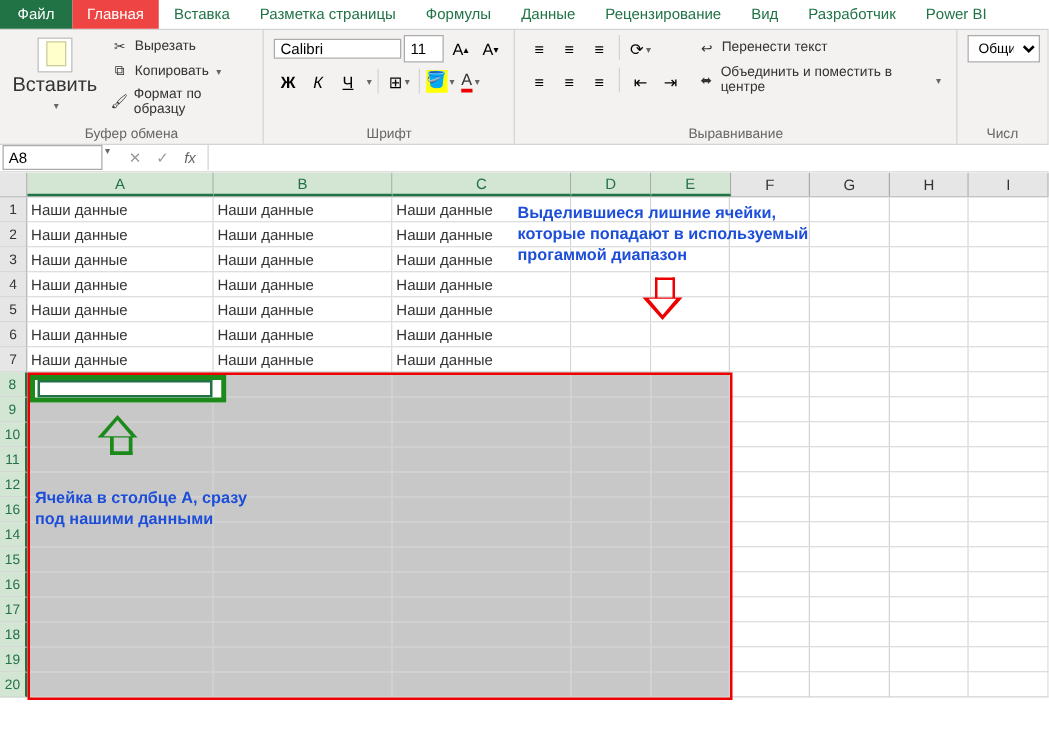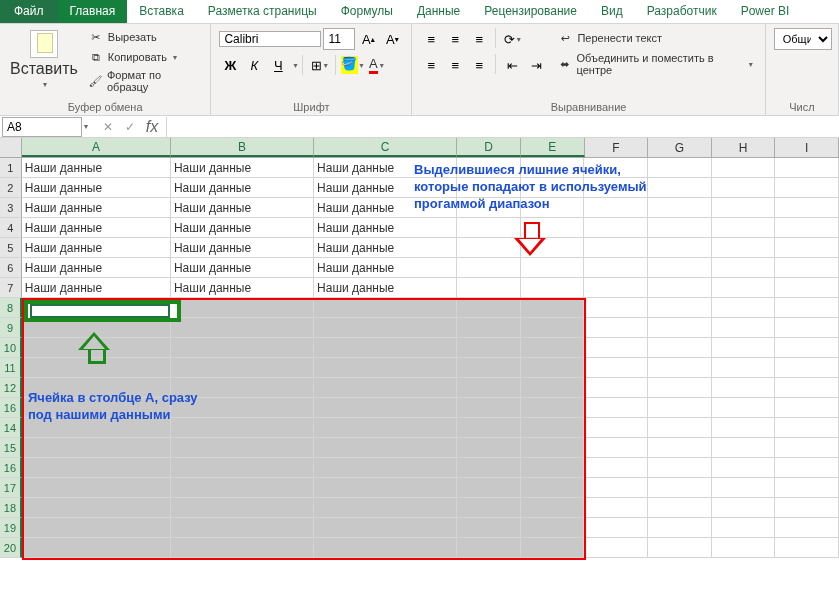--- a/index.html
+++ b/index.html
@@ -1,21 +1,21 @@
 <!DOCTYPE html>
 <html><head>
 <meta charset="utf-8">
 <style>
 * { box-sizing: border-box; margin: 0; padding: 0; }
 body { font-family: "Segoe UI", Tahoma, sans-serif; font-size: 12px; background: #fff; width: 839px; height: 600px; overflow: hidden; color: #333; }
 
 
 .tabs { display: flex; background: #fff; border-bottom: 1px solid #d4d4d4; height: 24px; align-items: stretch; }
 .tab { padding: 4px 12px; cursor: pointer; color: #217346; font-size: 12px; }
-.tab.active { background: #15803d; color: #fff; }
+.tab.active { background: #ef4444; color: #fff; }
 .tab.file { background: #217346; color: #fff; padding: 4px 14px; }
 
 
 .ribbon { display: flex; background: #f3f2f1; border-bottom: 1px solid #d4d4d4; height: 92px; }
 .group { border-right: 1px solid #d4d4d4; padding: 4px 8px 2px 8px; display: flex; flex-direction: column; justify-content: space-between; }
 .group-label { text-align: center; font-size: 11px; color: #666; padding-top: 2px; }
 .group-body { display: flex; gap: 6px; align-items: flex-start; flex: 1; }
 
 
 .paste-btn { display: flex; flex-direction: column; align-items: center; gap: 2px; padding: 2px; cursor: pointer; }
@@ -39,25 +39,25 @@
 .align-col { display: flex; flex-direction: column; gap: 4px; }
 .align-row { display: flex; gap: 2px; }
 .wrap-merge { display: flex; flex-direction: column; gap: 2px; font-size: 11px; }
 .wm-item { display: flex; align-items: center; gap: 4px; padding: 2px 4px; cursor: pointer; }
 
 
 .num-body { display: flex; flex-direction: column; gap: 4px; }
 .num-format { width: 58px; height: 22px; border: 1px solid #ababab; background: #fff; font-size: 11px; padding: 0 4px; }
 
 
-.fbar-row { display: flex; height: 22px; border-bottom: 1px solid #d4d4d4; align-items: center; background: #fff; }
+.fbar-row { display: flex; height: 22px; border-bottom: 1px solid #d4d4d4; background: #fff; }
 .name-box { width: 80px; height: 20px; border: 1px solid #ababab; padding: 0 4px; font-size: 12px; margin-left: 2px; }
 .fbar-btns { display: flex; gap: 2px; margin: 0 4px; }
 .fbar-btn { width: 20px; height: 20px; display: inline-flex; align-items: center; justify-content: center; color: #999; cursor: pointer; }
-.fx { font-style: italic; font-size: 16px; color: #666; }
+.fx { font-style: italic; font-size: 12px; color: #666; }
 .fbar { flex: 1; height: 20px; border: none; border-left: 1px solid #d4d4d4; padding: 0 6px; font-size: 12px; }
 
 
 .grid-wrap { position: relative; overflow: hidden; background: #fff; }
 .col-headers { display: flex; height: 20px; background: #e6e6e6; border-bottom: 1px solid #ababab; }
 .corner { width: 22px; border-right: 1px solid #ababab; background: #e6e6e6; }
 .col-h { border-right: 1px solid #ababab; text-align: center; font-size: 12px; color: #333; line-height: 20px; background: #e6e6e6; }
 .col-h.sel { background: #d3e5d3; color: #217346; border-bottom: 2px solid #217346; line-height: 18px; }
 .row { display: flex; height: 20px; }
 .row-h { width: 22px; border-right: 1px solid #ababab; border-bottom: 1px solid #d4d4d4; background: #e6e6e6; text-align: center; font-size: 11px; line-height: 20px; color: #333; }

